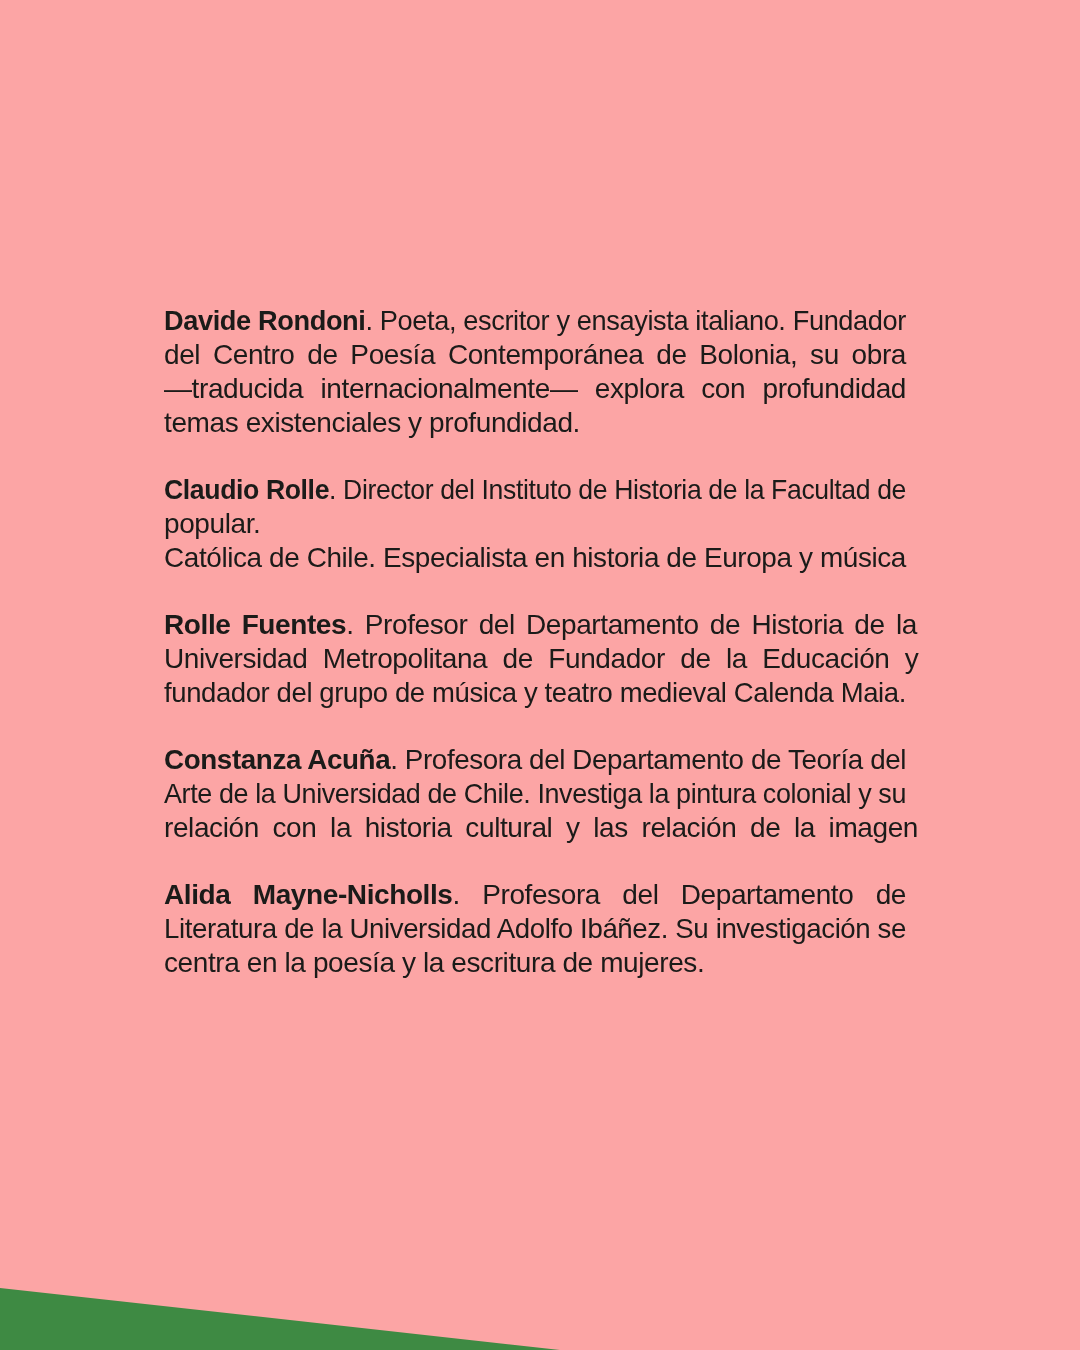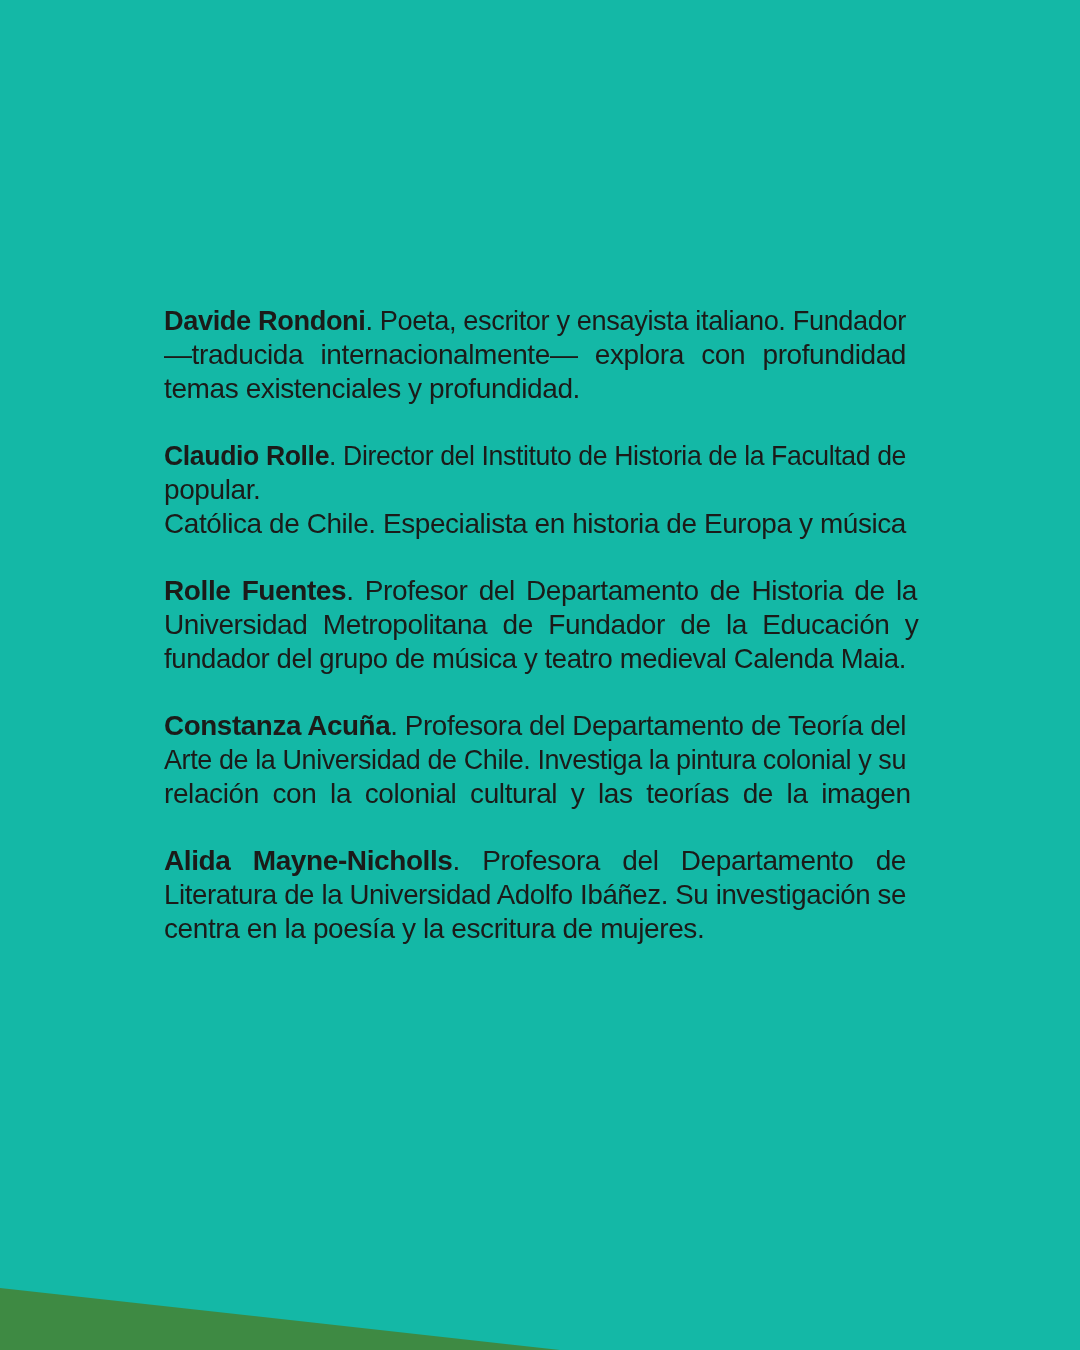--- a/index.html
+++ b/index.html
@@ -5,21 +5,21 @@
   * { margin: 0; padding: 0; box-sizing: border-box; }
   html, body { width: 1080px; height: 1350px; }
   body {
     font-family: "Liberation Sans", "DejaVu Sans", sans-serif;
     background: #ffffff;
   }
   .page {
     position: relative;
     width: 1080px;
     height: 1350px;
-    background: #14b8a6;
+    background: #fca5a5;
     overflow: hidden;
   }
   .bios {
     position: absolute;
     left: 164px;
     top: 304px;
     width: 742px;
     color: #1b1b19;
     font-size: 28px;
     line-height: 34px;
@@ -41,37 +41,38 @@
   }
 </style>
 </head>
 <body>
 
 <div class="page">
 
   <div class="bios">
       <div class="bio">
         <div class="line"><span class="line-inner" style="transform: scaleX(0.9709);"><b>Davide Rondoni</b>. Poeta, escritor y ensayista italiano. Fundador</span></div>
+        <div class="line"><span class="line-inner" style="word-spacing: 5.36px;">del Centro de Poesía Contemporánea de Bolonia, su obra</span></div>
         <div class="line"><span class="line-inner" style="word-spacing: 9.95px;">—traducida internacionalmente— explora con profundidad</span></div>
         <div class="line last"><span class="line-inner">temas existenciales y profundidad.</span></div>
       </div>
       <div class="bio">
         <div class="line"><span class="line-inner" style="transform: scaleX(0.9502);"><b>Claudio Rolle</b>. Director del Instituto de Historia de la Facultad de</span></div>
         <div class="line last"><span class="line-inner">popular.</span></div>
         <div class="line"><span class="line-inner" style="transform: scaleX(0.9972);">Católica de Chile. Especialista en historia de Europa y música</span></div>
       </div>
       <div class="bio">
         <div class="line"><span class="line-inner" style="word-spacing: 3.83px;"><b>Rolle Fuentes</b>. Profesor del Departamento de Historia de la</span></div>
         <div class="line"><span class="line-inner" style="word-spacing: 7.97px;">Universidad Metropolitana de Fundador de la Educación y</span></div>
         <div class="line last"><span class="line-inner" style="transform: scaleX(0.9817);">fundador del grupo de música y teatro medieval Calenda Maia.</span></div>
       </div>
       <div class="bio">
         <div class="line"><span class="line-inner" style="transform: scaleX(0.9926);"><b>Constanza Acuña</b>. Profesora del Departamento de Teoría del</span></div>
         <div class="line"><span class="line-inner" style="transform: scaleX(0.9616);">Arte de la Universidad de Chile. Investiga la pintura colonial y su</span></div>
-        <div class="line"><span class="line-inner" style="word-spacing: 6.25px;">relación con la colonial cultural y las teorías de la imagen</span></div>
+        <div class="line"><span class="line-inner" style="word-spacing: 6.25px;">relación con la historia cultural y las relación de la imagen</span></div>
       </div>
       <div class="bio">
         <div class="line"><span class="line-inner" style="word-spacing: 14.91px;"><b>Alida Mayne-Nicholls</b>. Profesora del Departamento de</span></div>
         <div class="line"><span class="line-inner" style="transform: scaleX(0.9874);">Literatura de la Universidad Adolfo Ibáñez. Su investigación se</span></div>
         <div class="line last"><span class="line-inner">centra en la poesía y la escritura de mujeres.</span></div>
       </div>
     </div>
 
   <svg class="wedge" width="560" height="62" viewBox="0 0 560 62" aria-hidden="true">
     <polygon points="0,0 560,62 0,62" fill="#3e8a43"></polygon>

